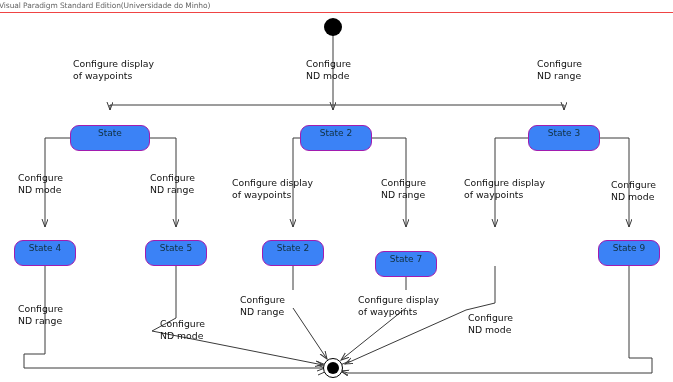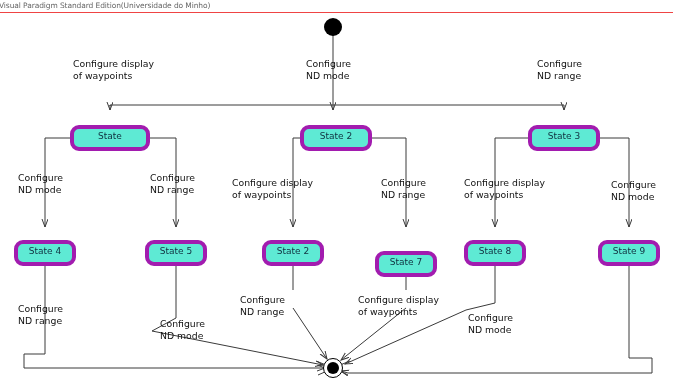--- a/index.html
+++ b/index.html
@@ -47,22 +47,22 @@
   svg.diagram {
     position: absolute;
     left: 0; top: 0;
     width: 673px;
     height: 369px;
     display: block;
   }
   .state-box {
     position: absolute;
     box-sizing: border-box;
-    background: #5eead4;
-    border: 4px solid #a21caf;
+    background: #3b82f6;
+    border: 1px solid #a21caf;
     border-radius: 9px;
     display: flex;
     align-items: flex-start;
     justify-content: center;
     color: #10303f;
     font-size: 9px;
     font-family: "DejaVu Sans", sans-serif;
     padding-top: 2px;
     box-shadow: inset 0 0 0 0 rgba(0,0,0,0);
   }
@@ -189,23 +189,20 @@
     </div>
 
     <div class="state-box" style="left:262px; top:227px; width:62px; height:26px;">
       <span class="state-label">State 2</span>
     </div>
 
     <div class="state-box" style="left:375px; top:227px; width:62px; height:26px;margin-top:11px;">
       <span class="state-label">State 7</span>
     </div>
 
-    <div class="state-box" style="left:464px; top:227px; width:62px; height:26px;">
-      <span class="state-label">State 8</span>
-    </div>
 
     <div class="state-box" style="left:598px; top:227px; width:62px; height:26px;">
       <span class="state-label">State 9</span>
     </div>
 
     <div class="edge-label" style="left:73px; top:45px;">Configure display
 of waypoints</div>
     <div class="edge-label" style="left:306px; top:45px;">Configure
 ND mode</div>
     <div class="edge-label" style="left:537px; top:45px;">Configure

